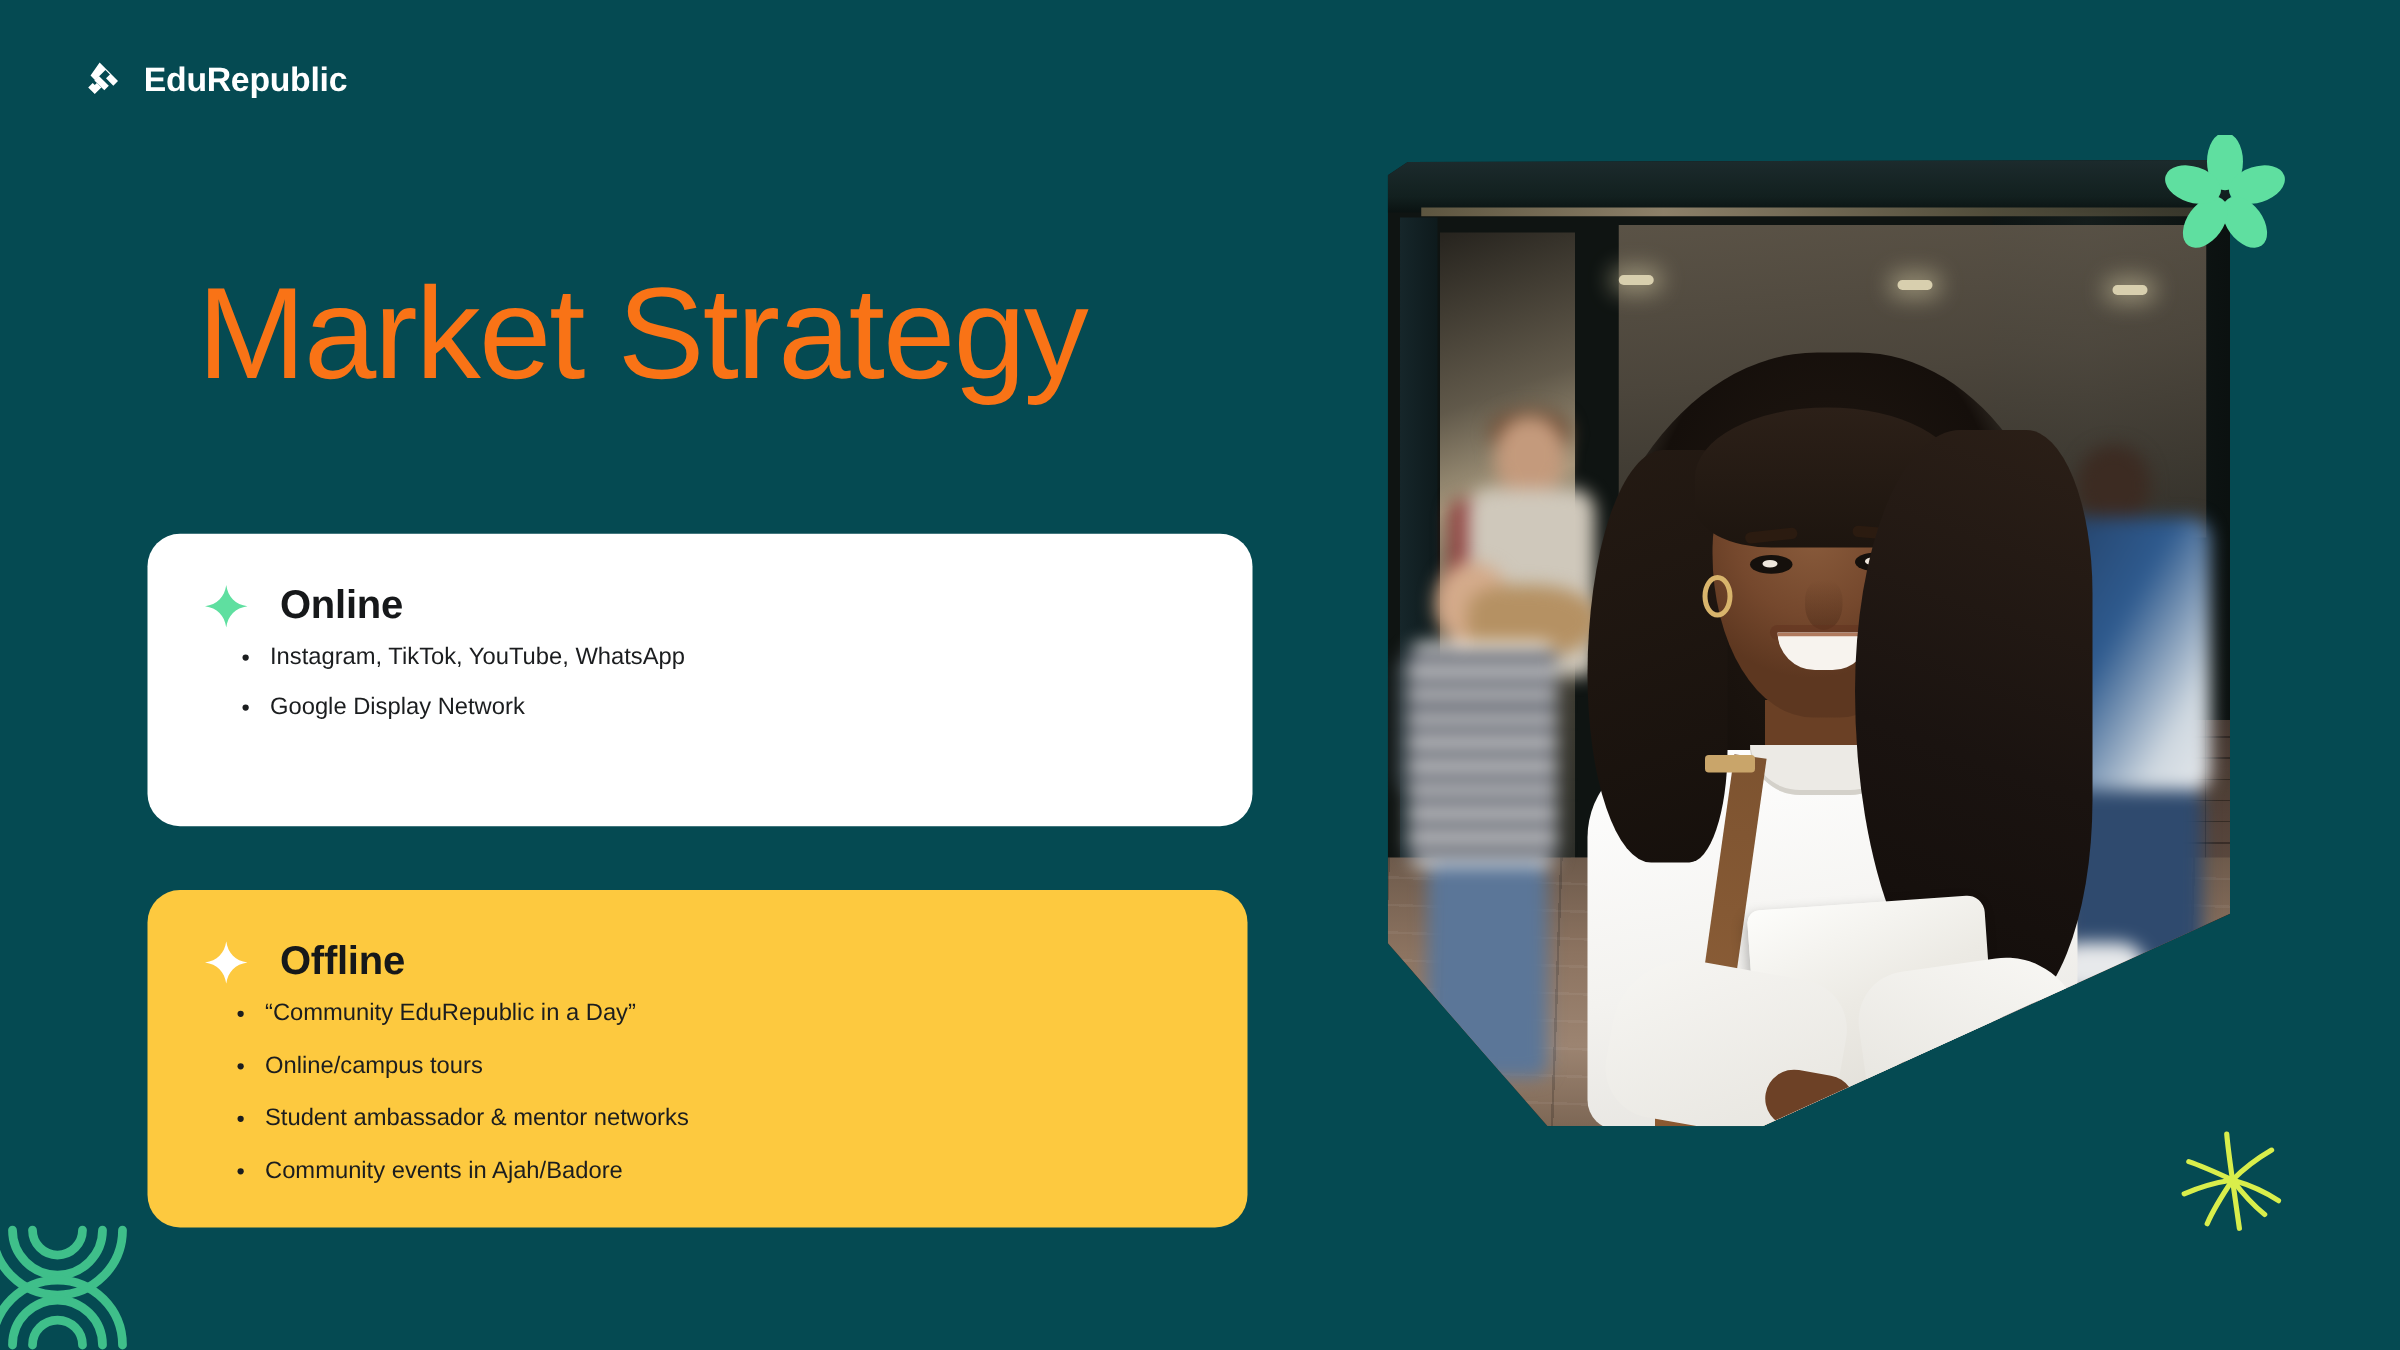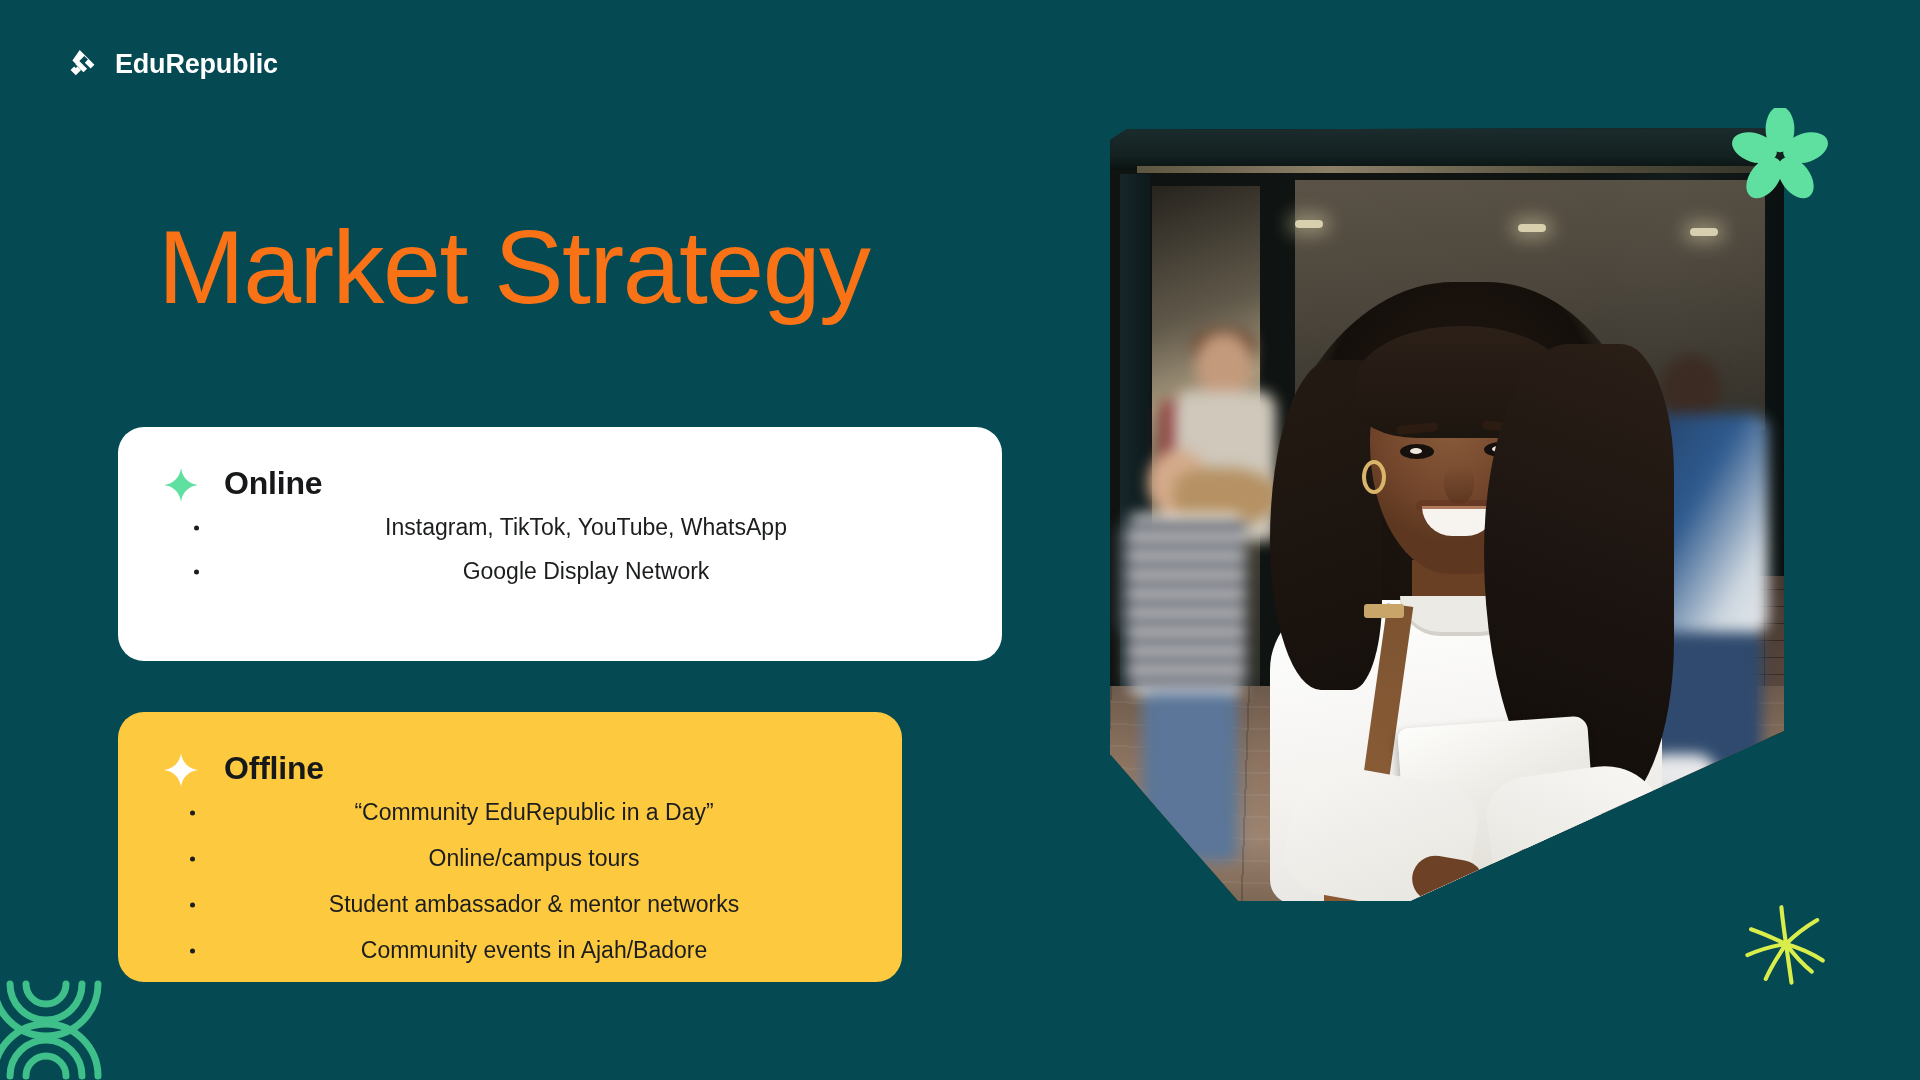--- a/index.html
+++ b/index.html
@@ -19,30 +19,30 @@
   
   #title {
     position:absolute; left:110px; top:215px;
     color:#f97316; font-size:104px; font-weight:300;
     letter-spacing:-1.5px; line-height:1.0; white-space:nowrap;margin-left:48px;
   }
 
   
   .card { position:absolute; border-radius:26px; padding:38px 46px 34px 46px; }
   #card-online  { left:118px; top:427px; width:884px; height:234px; background:#ffffff; }
-  #card-offline { left:118px; top:712px; width:784px; height:270px; background:#FDC93F; }
+  #card-offline { left:118px; top:712px; width:880px; height:270px; background:#FDC93F; }
 
   .card-head { display:flex; align-items:flex-end; gap:26px; margin-bottom:14px; }
   .card-head .spark { width:34px; height:34px; flex:0 0 auto; display:block; }
   .card-head .label { font-size:32px; font-weight:700; color:#16181a; letter-spacing:-0.2px; }
 
   .bullets { list-style:none; margin:0; padding:0 0 0 30px; }
   .bullets li {
-    position:relative; font-size:23px; color:#1b1d1f;
-    line-height:1.0; padding-left:22px;text-align:center;
+    position:relative; font-size:19px; color:#1b1d1f;
+    line-height:1.0; padding-left:22px;
   }
   .bullets li::before {
     content:""; position:absolute; left:0; top:50%;
     width:5px; height:5px; border-radius:50%; background:#1b1d1f;
     transform:translateY(-50%);
   }
   #card-online .bullets li { margin-bottom:21px; }
   #card-offline .bullets { padding-left:26px; }
   #card-offline .bullets li { margin-bottom:23px; }
 

